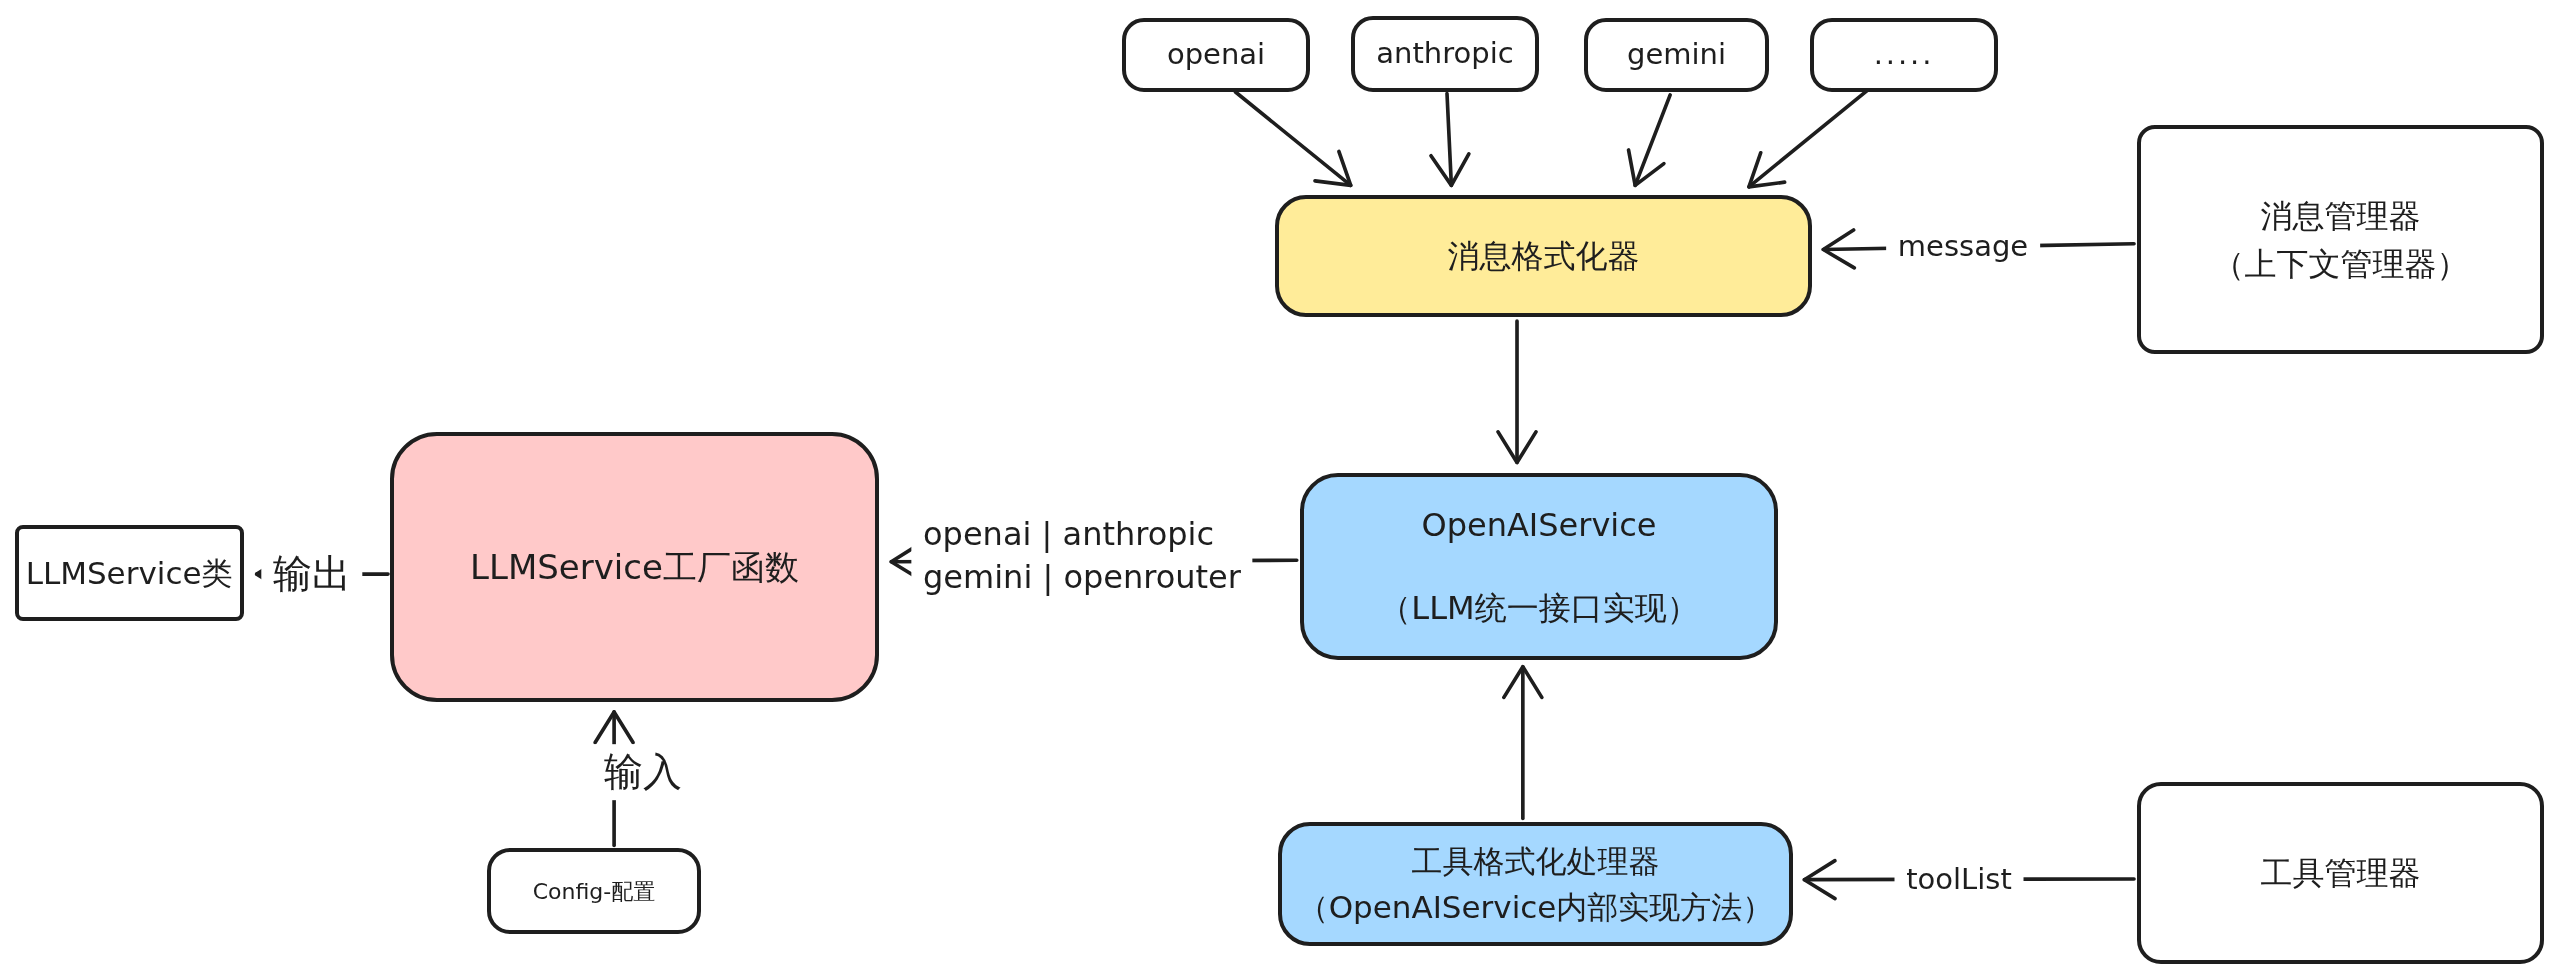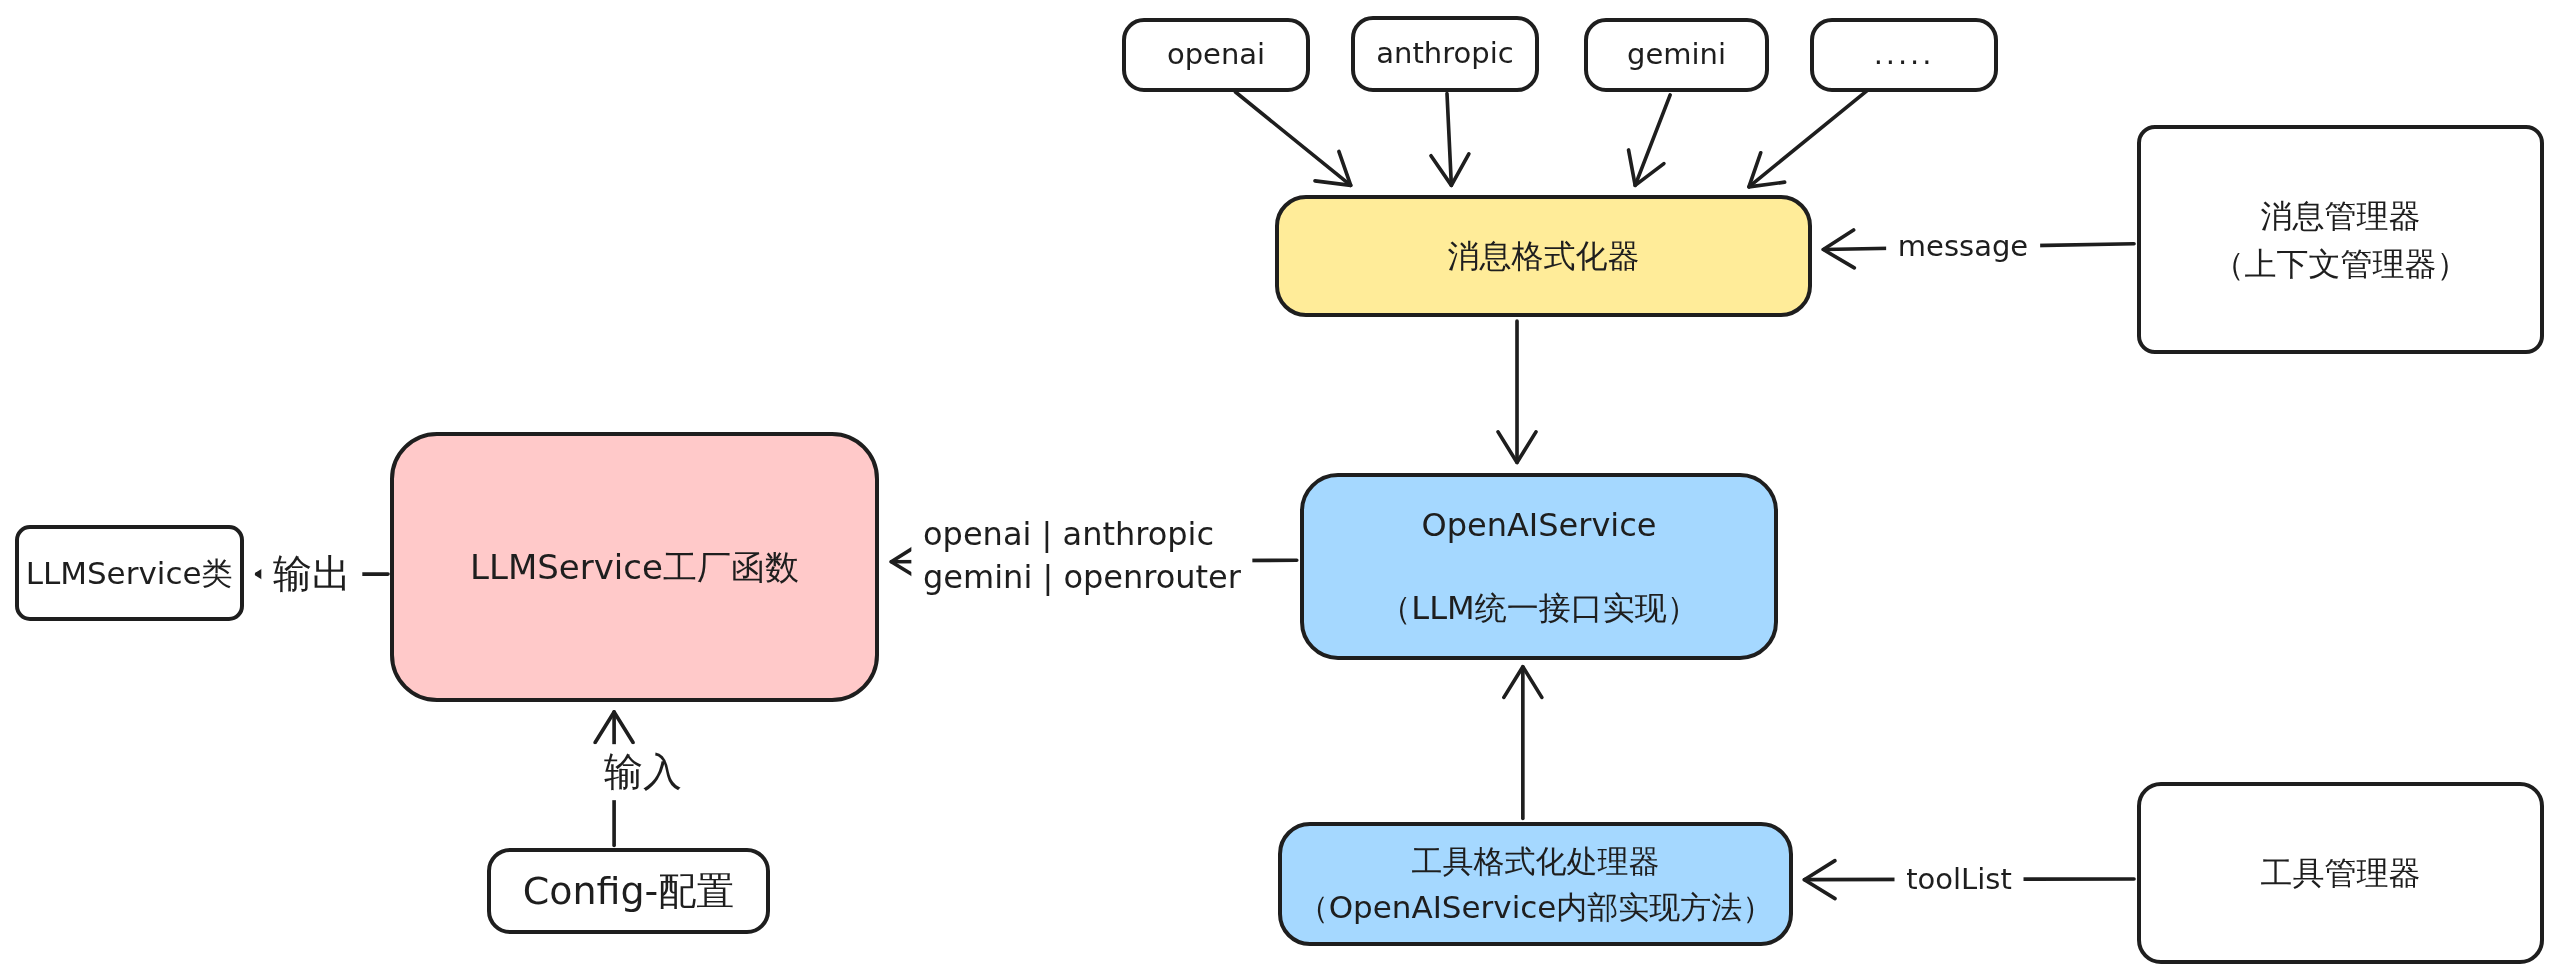--- a/index.html
+++ b/index.html
@@ -88,25 +88,25 @@
 
   <div class="node" style="left:1300px;top:473px;width:478px;height:187px;background:#a5d8ff;border-radius:38px;gap:35px;">
     <span>OpenAIService</span>
     <span>（LLM统一接口实现）</span>
   </div>
 
   <div class="node" style="left:390px;top:432px;width:489px;height:270px;background:#ffc9c9;border-radius:47px;font-size:34px;">
     <span>LLMService工厂函数</span>
   </div>
 
-  <div class="node" style="left:14.6px;top:525px;width:229px;height:96px;border-radius:15px;font-size:31px;">
+  <div class="node" style="left:14.6px;top:525px;width:229px;height:96px;border-radius:8px;font-size:31px;">
     <span>LLMService类</span>
   </div>
 
-  <div class="node" style="left:487px;top:848px;width:283px;height:86px;border-radius:23px;font-size:38px;">
+  <div class="node" style="left:487px;top:848px;width:214px;height:86px;border-radius:23px;font-size:22px;">
     <span>Config-配置</span>
   </div>
 
   <div class="node" style="left:1278px;top:822px;width:515px;height:124px;background:#a5d8ff;border-radius:32px;font-size:31px;">
     <span>工具格式化处理器</span>
     <span>（OpenAIService内部实现方法）</span>
   </div>
 
   <div class="node" style="left:2137px;top:782px;width:407px;height:182px;border-radius:24px;">
     <span>工具管理器</span>

